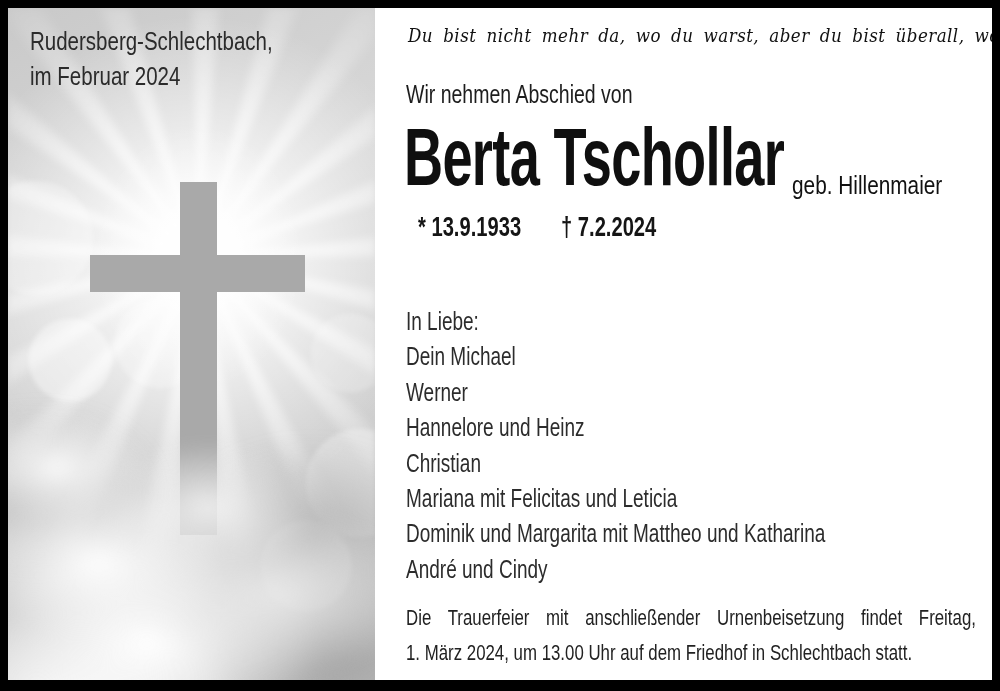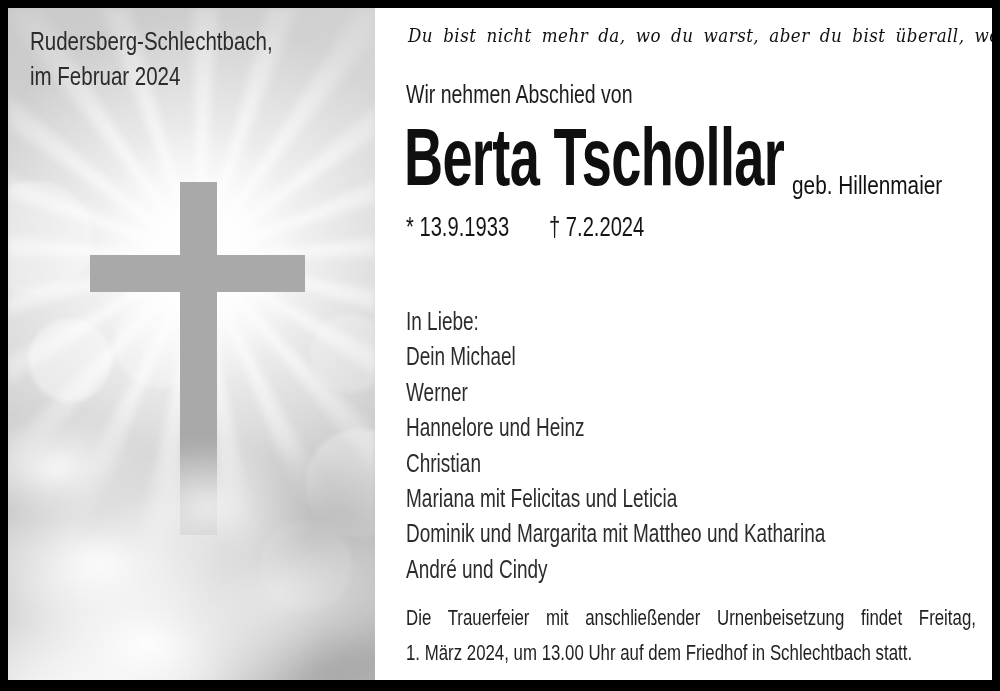--- a/index.html
+++ b/index.html
@@ -148,23 +148,23 @@
     left: 386px; top: 162px;
     font-size: 26px;
     font-weight: 500;
     color: #111111;
     white-space: nowrap;
     transform: scaleX(0.80);
     transform-origin: left top;
   }
   .dates {
     position: absolute;
-    left: 0; top: 203px;
+    left: 12px; top: 203px;
     font-size: 28px;
-    font-weight: 400;
+    font-weight: 700;
     color: #151515;
     white-space: nowrap;
   }
   .dates span {
     display: inline-block;
     transform: scaleX(0.72);
     transform-origin: left top;
   }
   .mourners {
     position: absolute;

